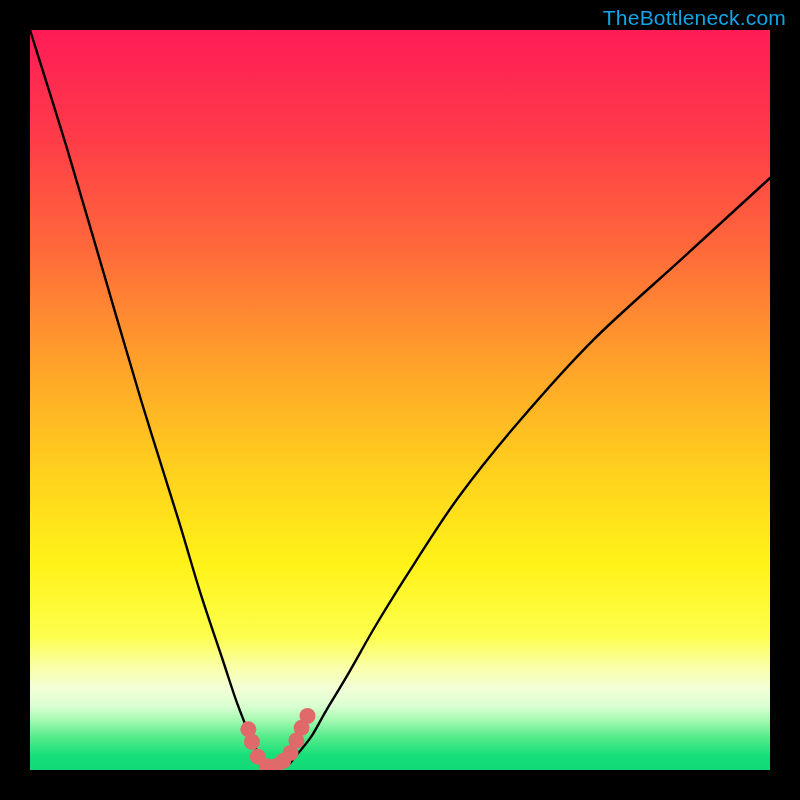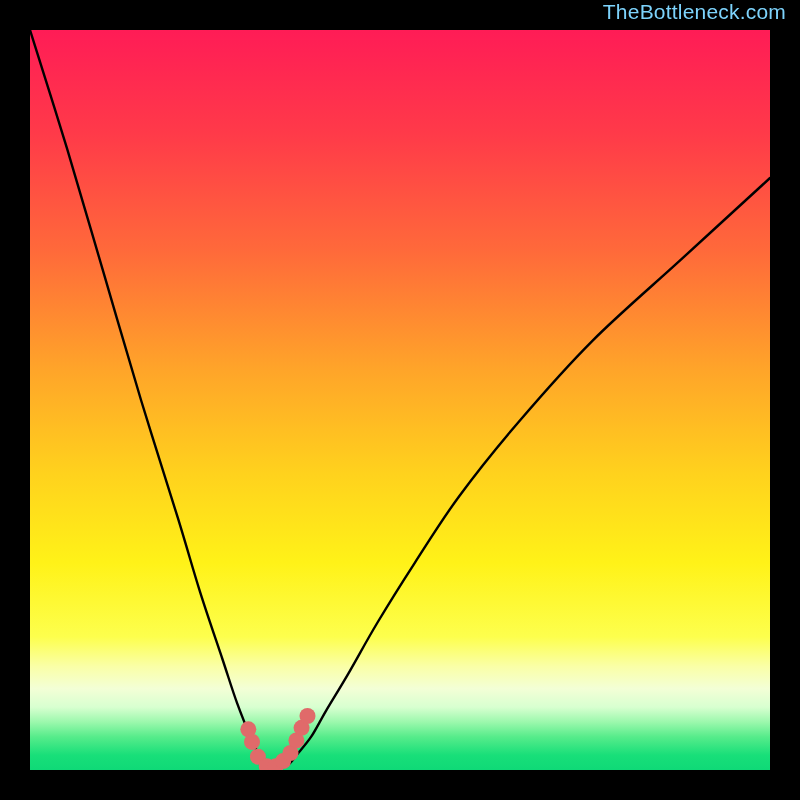--- a/index.html
+++ b/index.html
@@ -36,23 +36,23 @@
   }
   svg.curve-layer {
     position: absolute;
     left: 0;
     top: 0;
     width: 100%;
     height: 100%;
   }
   .watermark {
     position: absolute;
-    top: 0;
+    top: 6px;
     right: 14px;
-    color: #7dd3fc;
+    color: #0ea5e9;
     font-size: 21px;
     font-family: Arial, Helvetica, sans-serif;
     letter-spacing: 0.2px;
     user-select: none;
   }
 </style>
 </head>
 <body>
 
 <div class="frame">

